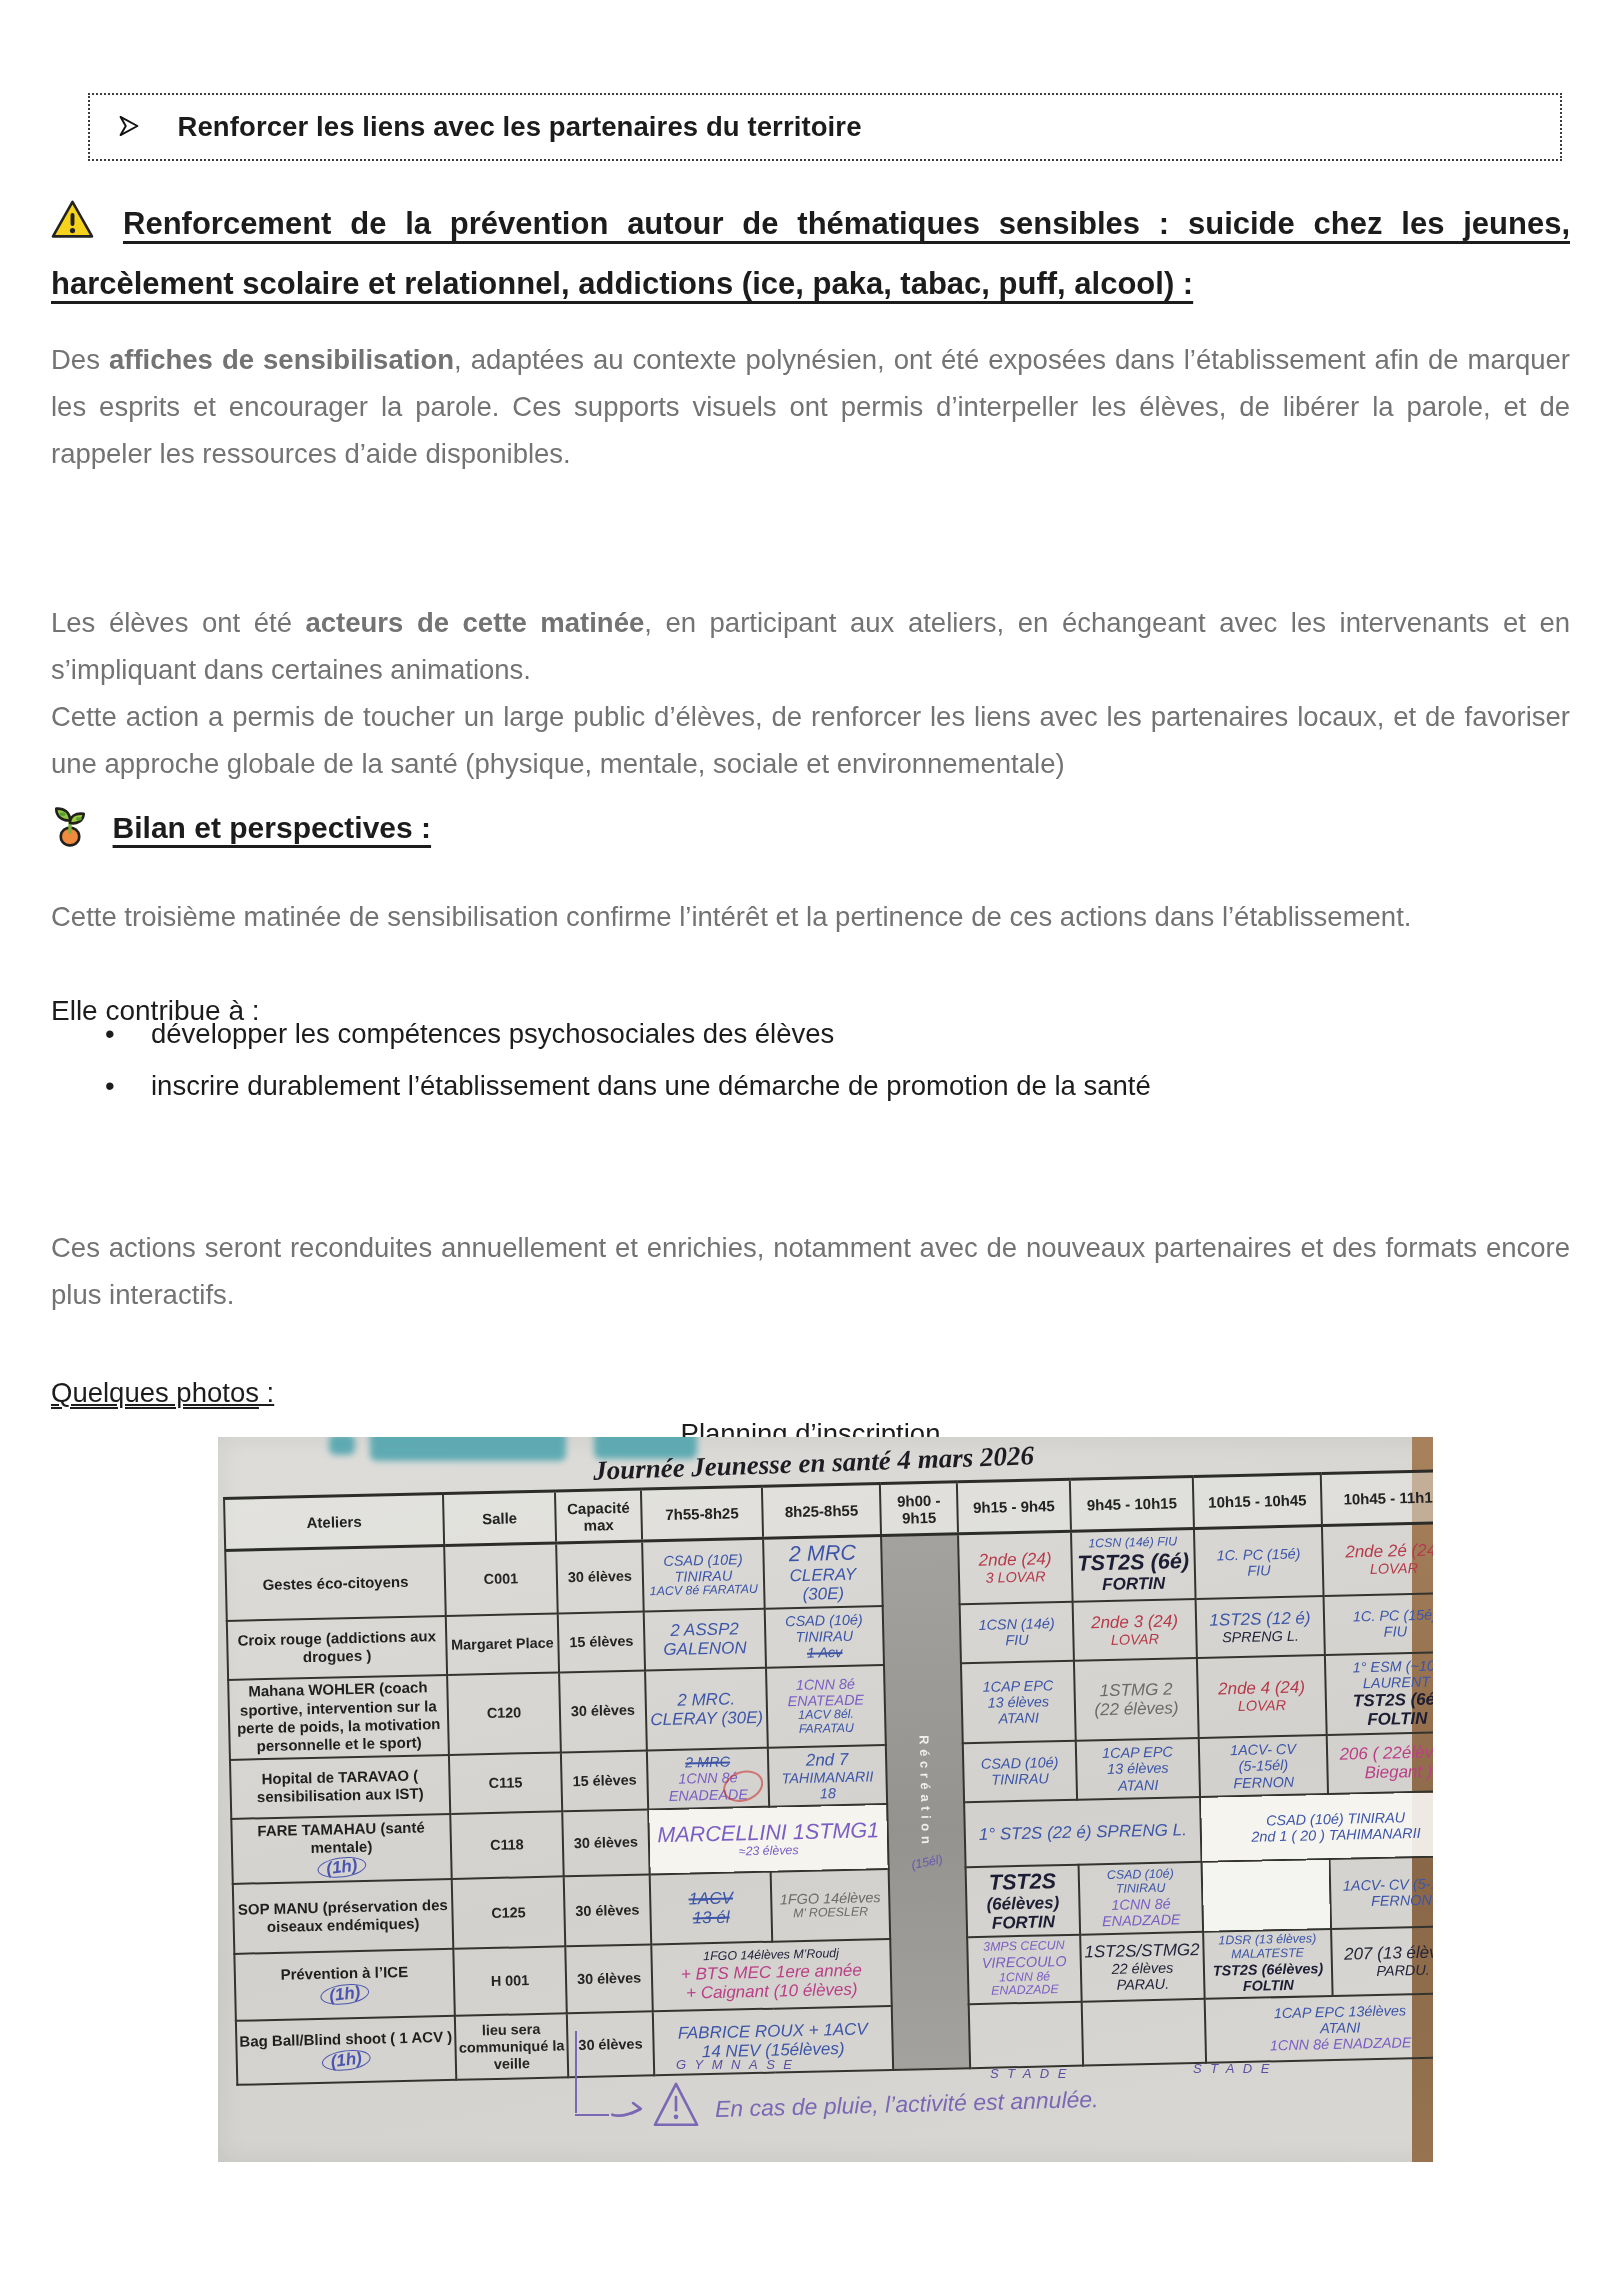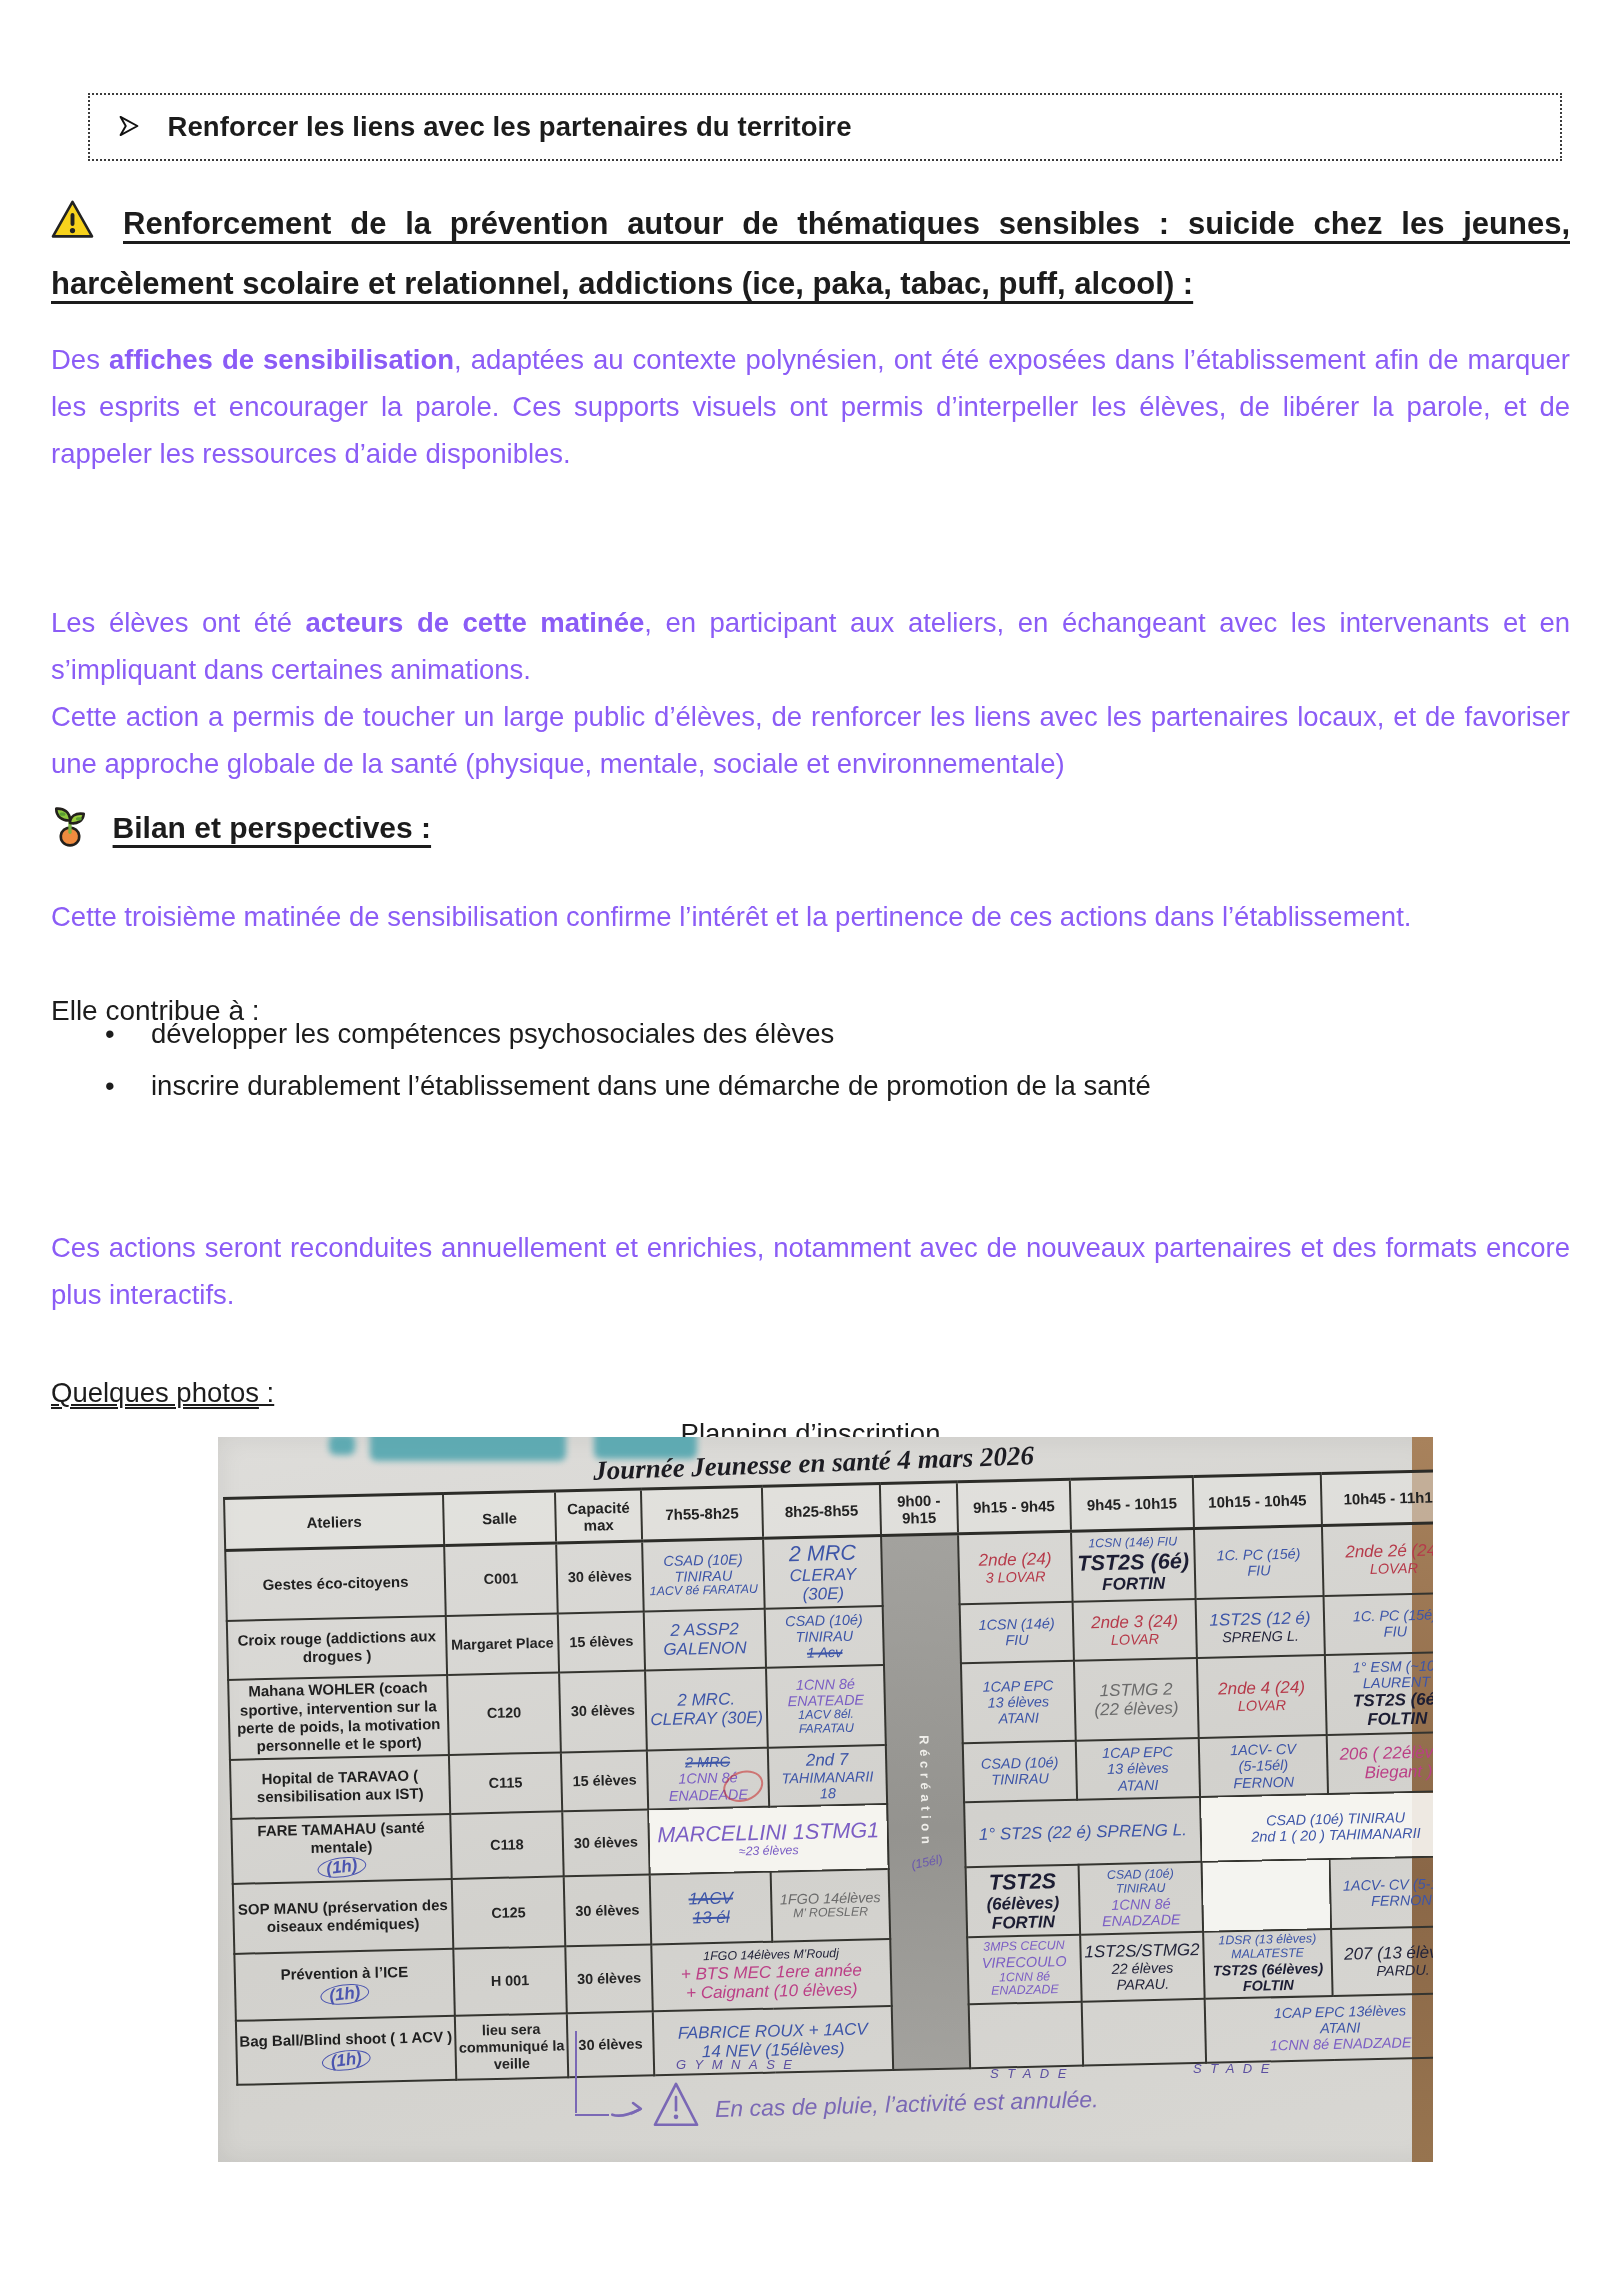--- a/index.html
+++ b/index.html
@@ -2,26 +2,26 @@
 <html style="font-size:10.5px"><head>
 <meta charset="utf-8">
 <style>
   html,body{margin:0;padding:0;}
   body{width:1622px;height:2295px;background:#ffffff;font-family:"Liberation Sans",sans-serif;color:#1c1c1c;}
   .page{position:relative;width:1622px;height:2295px;overflow:hidden;}
 
   
   .abs{position:absolute;}
   .topbox{left:88px;top:93px;width:1474px;height:68px;border:2px dotted #3c3c3c;
-          display:flex;align-items:center;padding-left:27.5px;box-sizing:border-box;gap:28px;}
+          display:flex;align-items:center;padding-left:27.5px;box-sizing:border-box;gap:38px;}
   .topbox .lbl{font-weight:bold;font-size:27.5px;letter-spacing:0.1px;}
   .h1{left:51px;top:196px;width:1519px;font-size:31px;font-weight:bold;line-height:55px;
       text-align:justify;text-decoration:underline;text-decoration-thickness:2.6px;text-underline-offset:6.5px;}
   .h1 .wicon{display:inline-block;vertical-align:-5.2px;margin-right:29px;}
-  .body-p{left:51px;width:1519px;font-size:27.5px;line-height:47px;text-align:justify;color:#8b5cf6;}
+  .body-p{left:51px;width:1519px;font-size:27.5px;line-height:47px;text-align:justify;color:#737373;}
   .b{font-weight:bold;}
   .hrow{left:51px;width:1519px;display:flex;align-items:center;gap:23.6px;}
   .hrow .htxt{font-size:30px;font-weight:bold;text-decoration:underline;text-decoration-thickness:2.6px;text-underline-offset:6.5px;}
   .plain{left:51px;width:1519px;font-size:28px;line-height:47px;}
   ul.doclist{left:105px;top:1008px;width:1407px;margin:0;padding:0;list-style:none;}
   ul.doclist li{font-size:27.5px;line-height:52px;padding-left:46px;position:relative;}
   ul.doclist li::before{content:"•";position:absolute;left:0;top:0;font-size:27.5px;}
   .photos-label-line{left:51px;top:1341px;font-size:27.5px;line-height:47px;text-decoration:underline;}
   .photos-label-line .u{text-decoration:underline;text-decoration-thickness:2px;text-underline-offset:5.2px;}
   .caption{left:51px;top:1390px;width:1519px;text-align:center;font-size:27.5px;}

